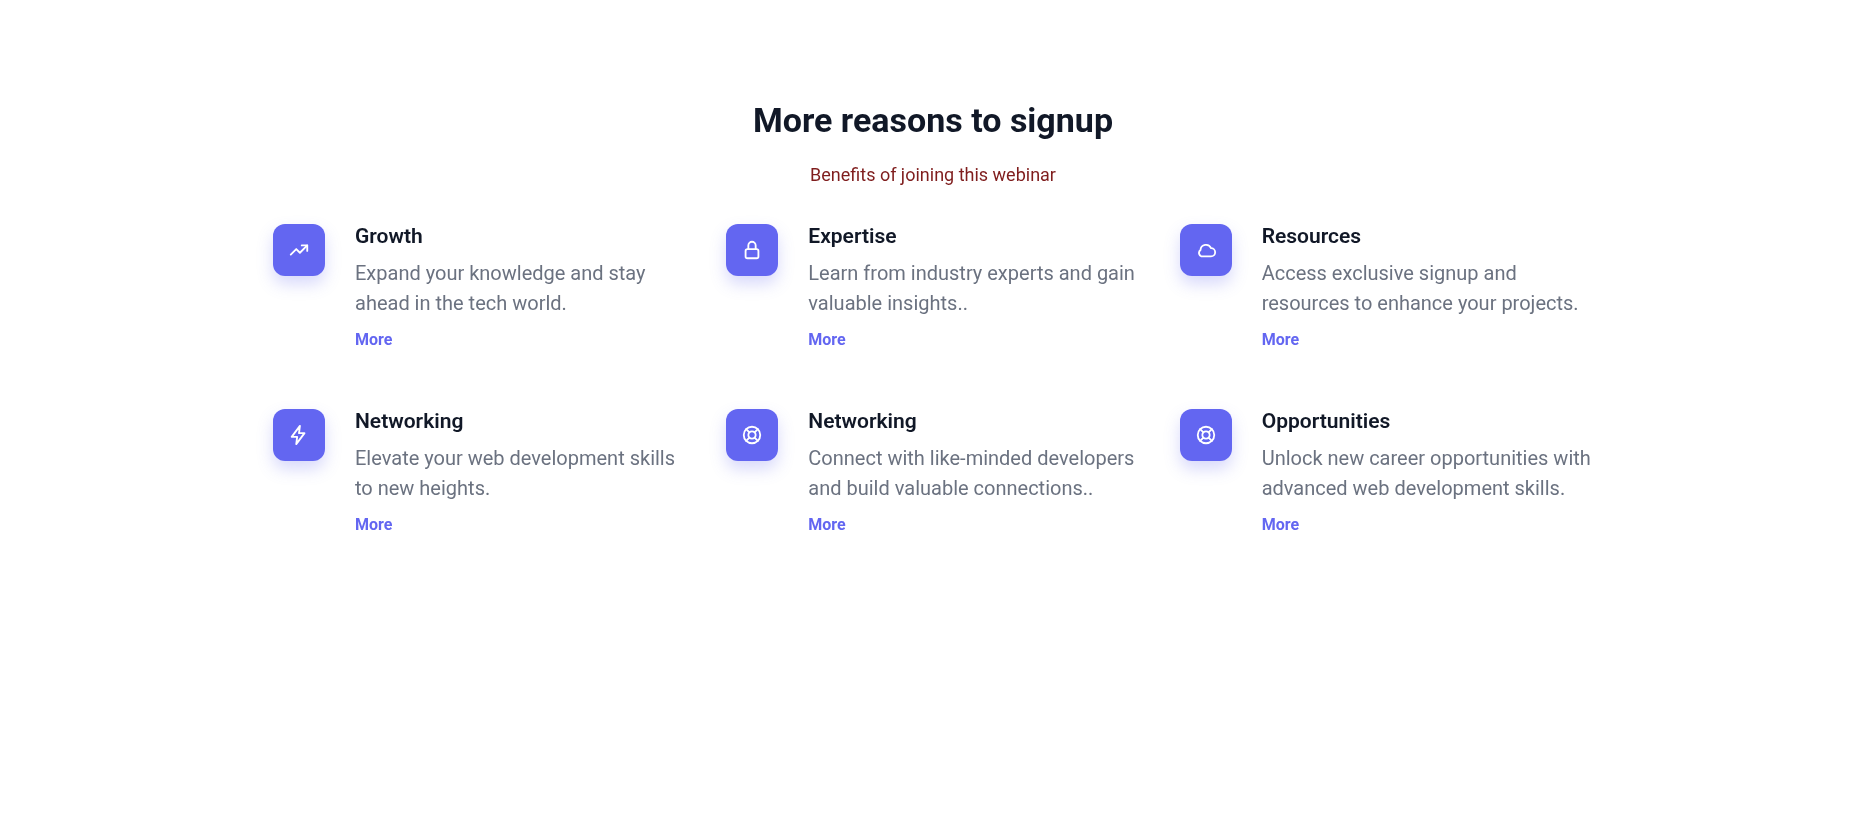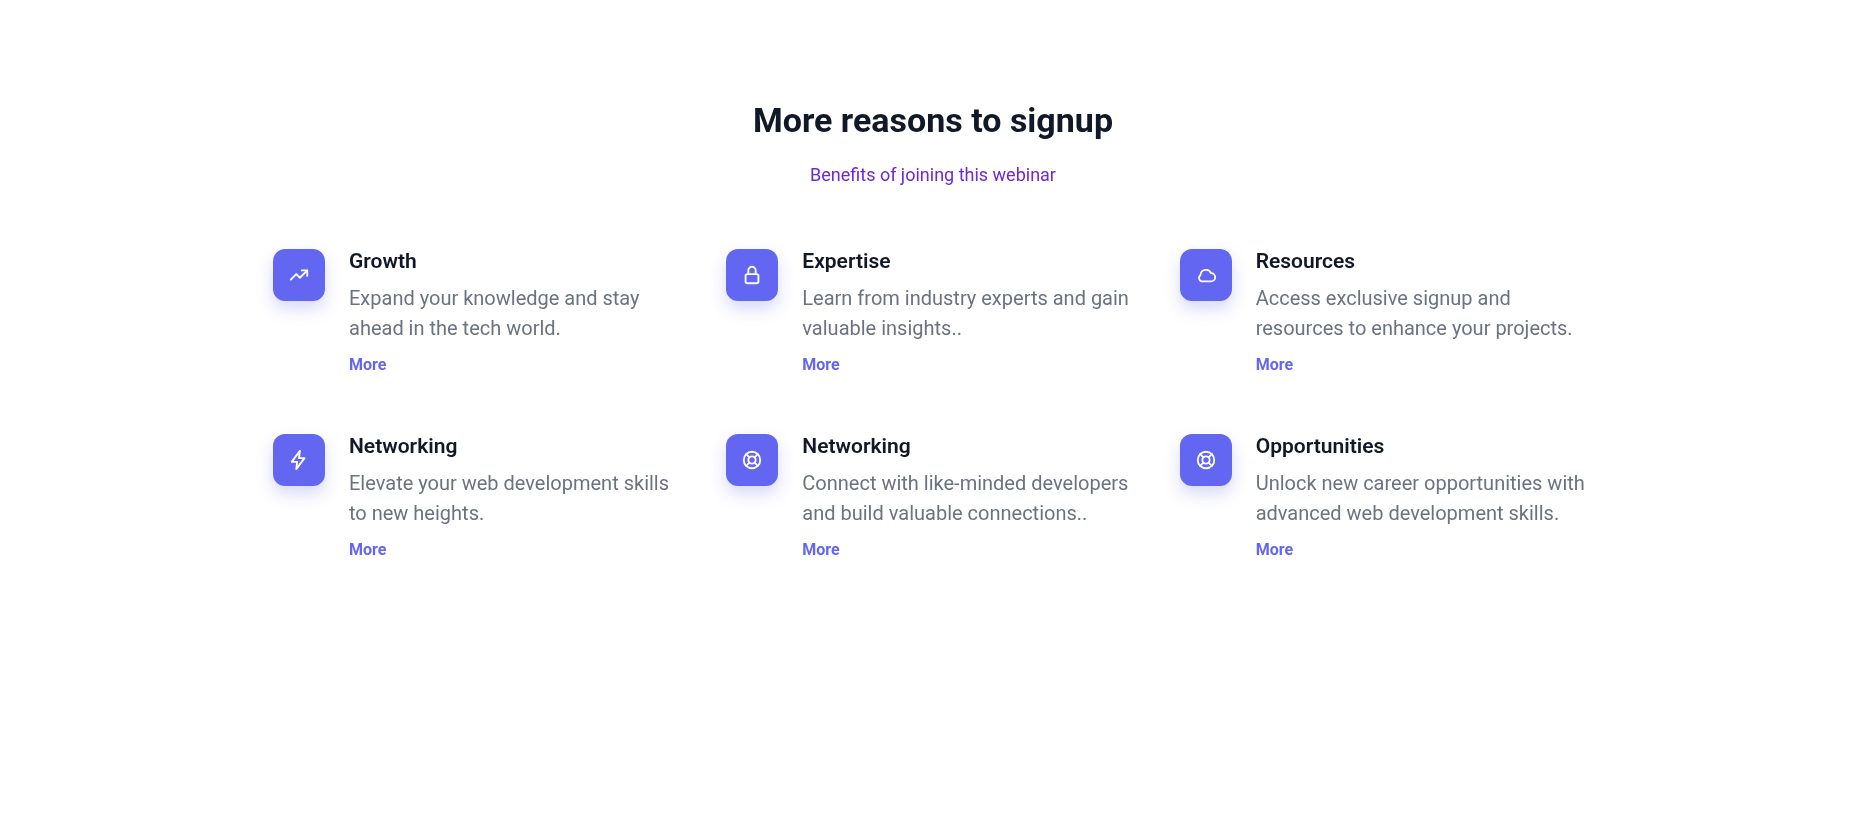--- a/index.html
+++ b/index.html
@@ -15,31 +15,31 @@
     height: 830px;
     overflow: hidden;
   }
   .container {
     max-width: 1440px;
     margin: 0 auto;
     padding: 100px 60px 40px 60px;
   }
   .header {
     text-align: center;
-    margin-bottom: 64px;
+    margin-bottom: 39px;
   }
   .title {
     font-size: 34px;
     font-weight: 700;
     color: #111827;
     margin-bottom: 24px;
   }
   .subtitle {
     font-size: 18px;
-    color: #6d28d9;
+    color: #7f1d1d;
     font-weight: 400;
   }
   .grid {
     display: grid;
     grid-template-columns: repeat(3, 1fr);
     column-gap: 40px;
     row-gap: 60px;
   }
   .card {
     display: flex;
@@ -61,20 +61,21 @@
     width: 22px;
     height: 22px;
     stroke: #ffffff;
     fill: none;
     stroke-width: 2;
     stroke-linecap: round;
     stroke-linejoin: round;
   }
   .card-body {
     flex: 1;
+    margin-left: 6px;
   }
   .card-title {
     font-size: 21px;
     font-weight: 600;
     color: #111827;
     margin-bottom: 10px;
   }
   .card-desc {
     font-size: 20px;
     line-height: 1.5;

